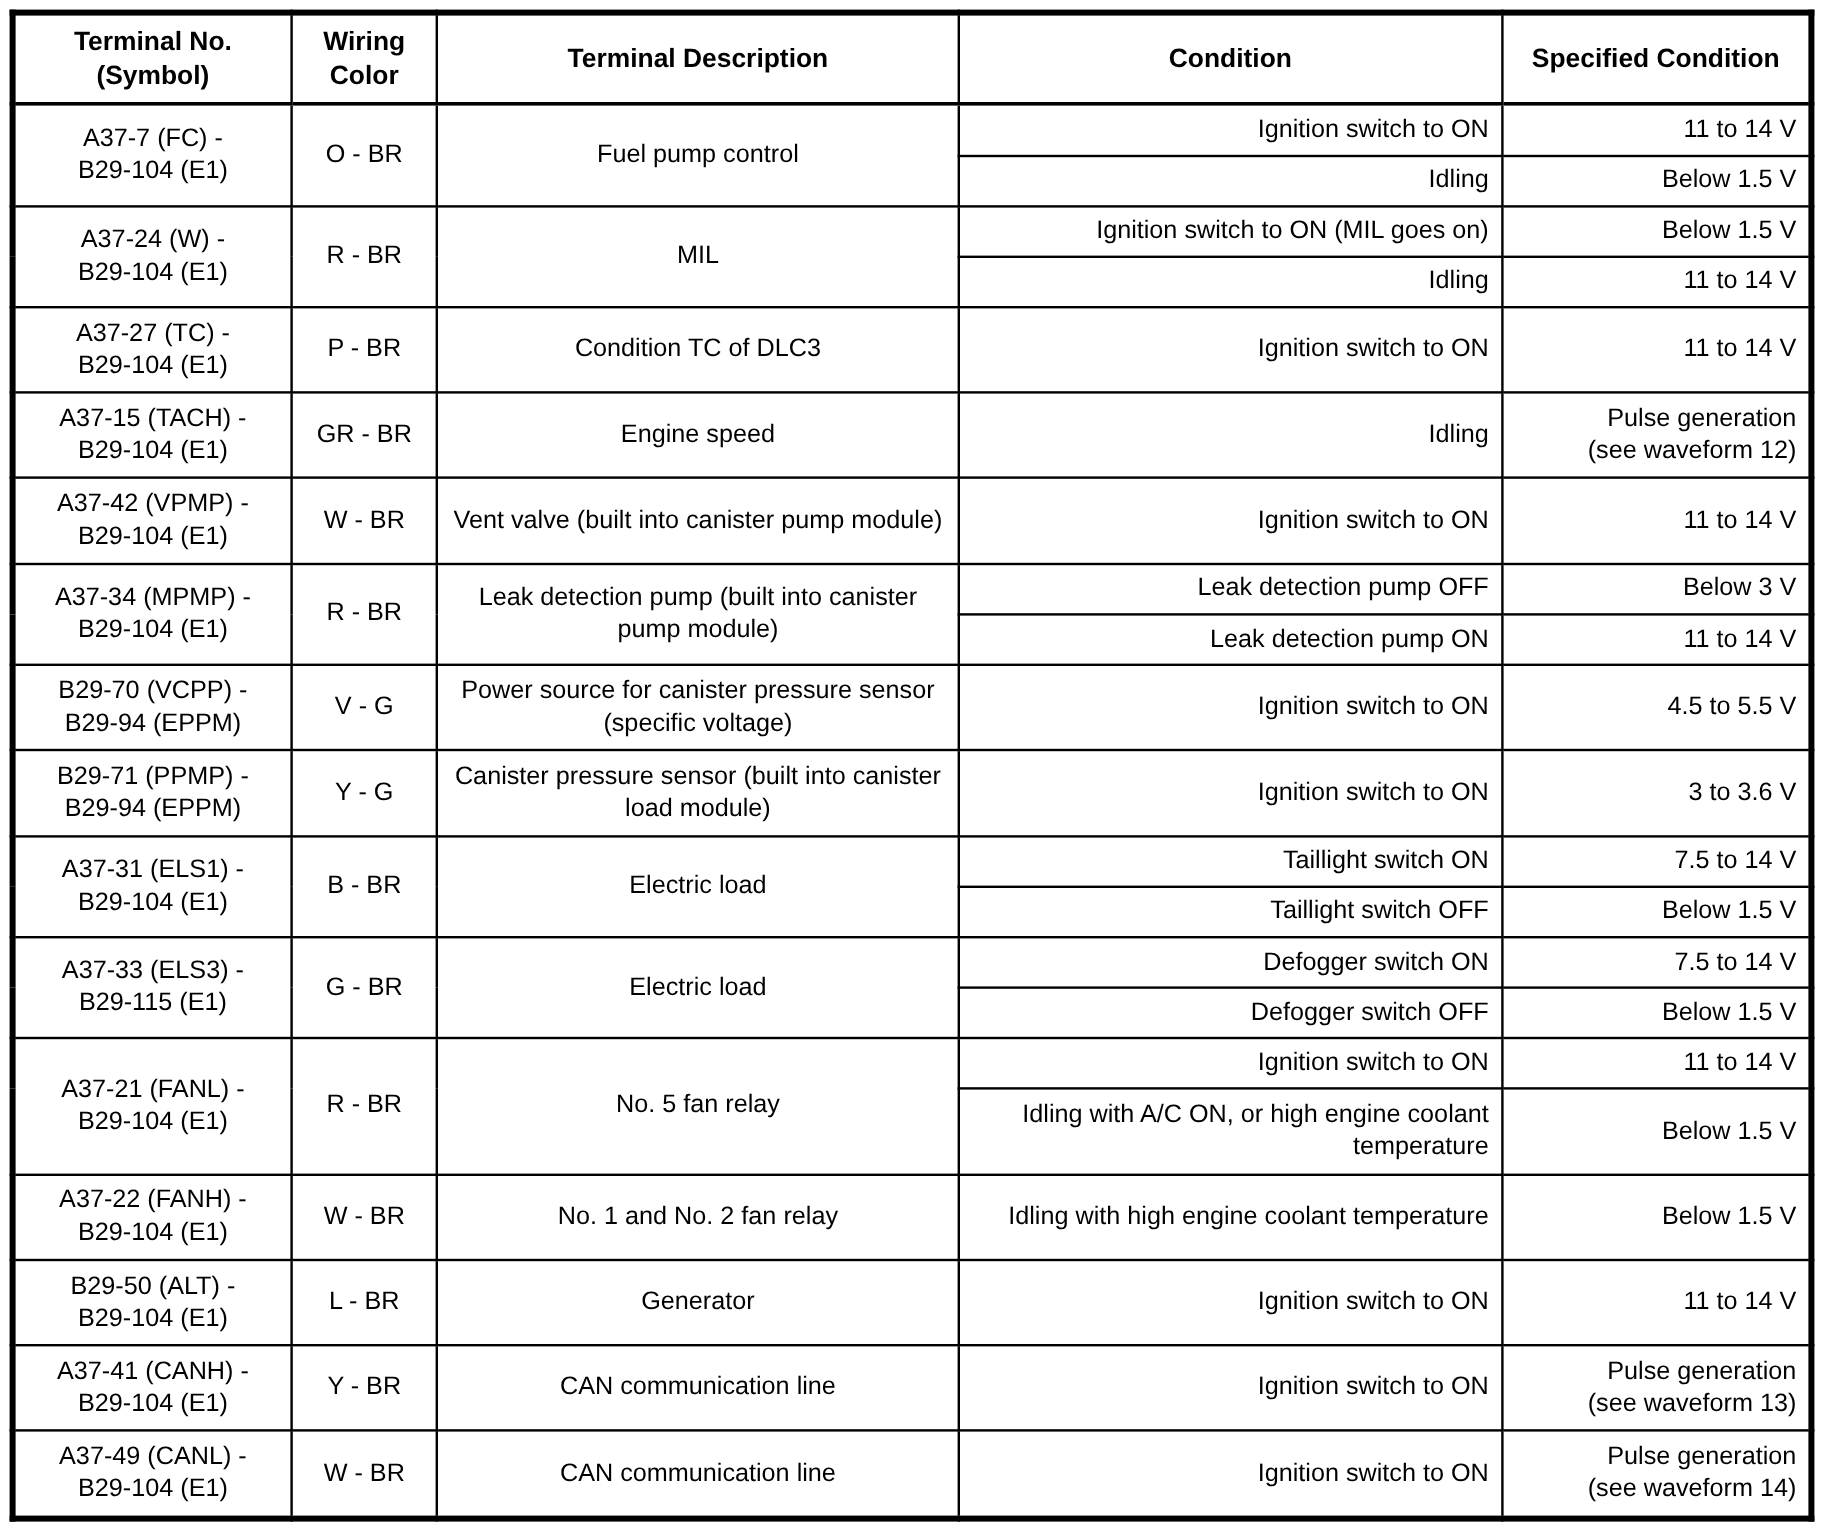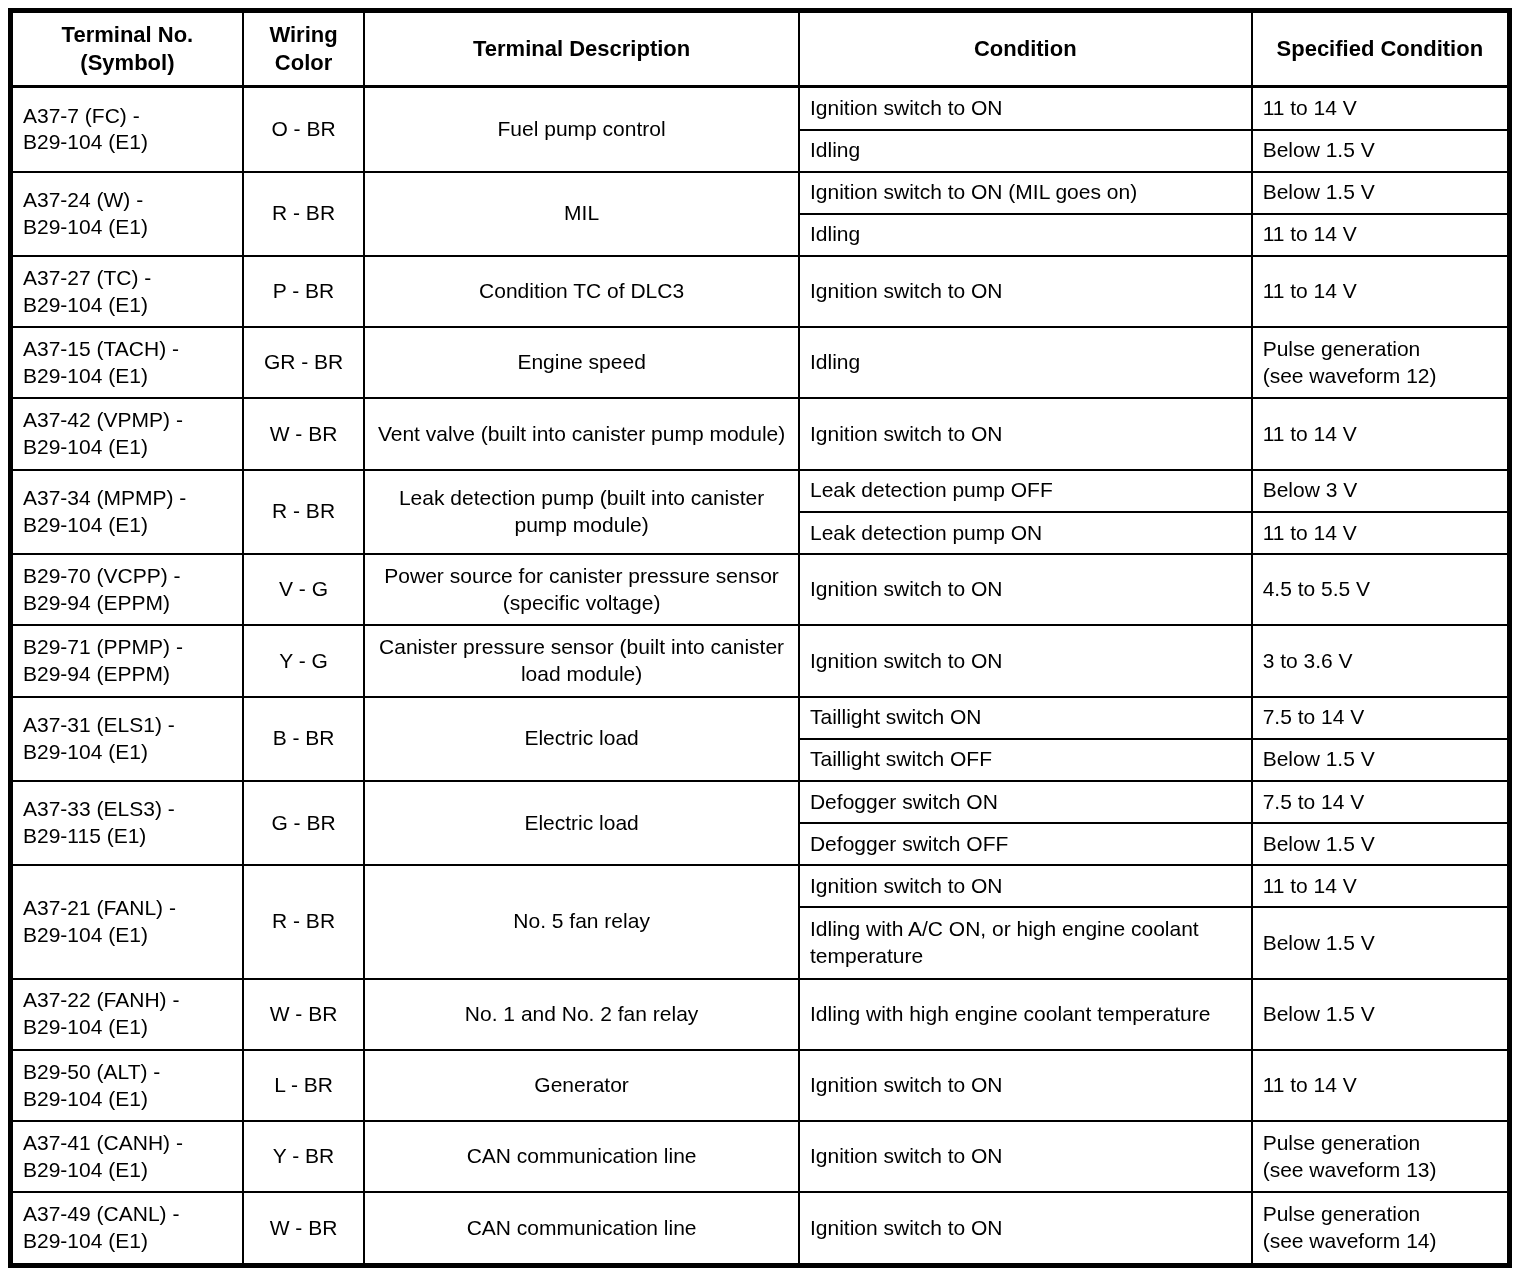--- a/index.html
+++ b/index.html
@@ -33,25 +33,25 @@
     vertical-align: middle;
     overflow: hidden;
   }
   thead th {
     font-weight: bold;
     text-align: center;
     font-size: 22px;
     padding: 8px 6px;
     border-bottom: 3px solid #000000;
   }
-  td.col-terminal  { text-align: left; }
+  td.col-terminal  { text-align: center; }
   td.col-color     { text-align: center; }
   td.col-desc      { text-align: center; }
-  td.col-condition { text-align: left; }
-  td.col-specified { text-align: left; }
+  td.col-condition { text-align: right; }
+  td.col-specified { text-align: right; }
   tr.sub-row td { border-top-width: 1px; }
 </style>
 </head>
 <body>
 
 <table class="terminal-table">
   <colgroup>
     <col style="width:15.5%">
     <col style="width:8.1%">
     <col style="width:29.0%">

